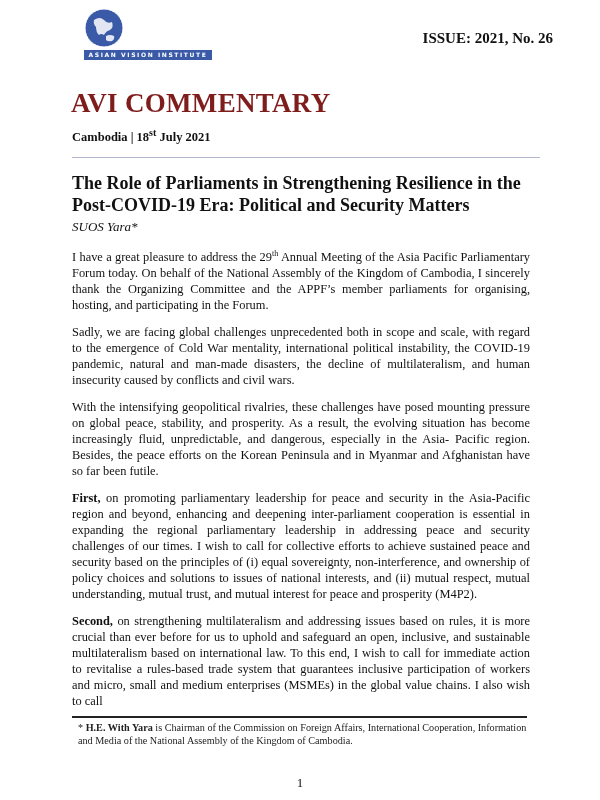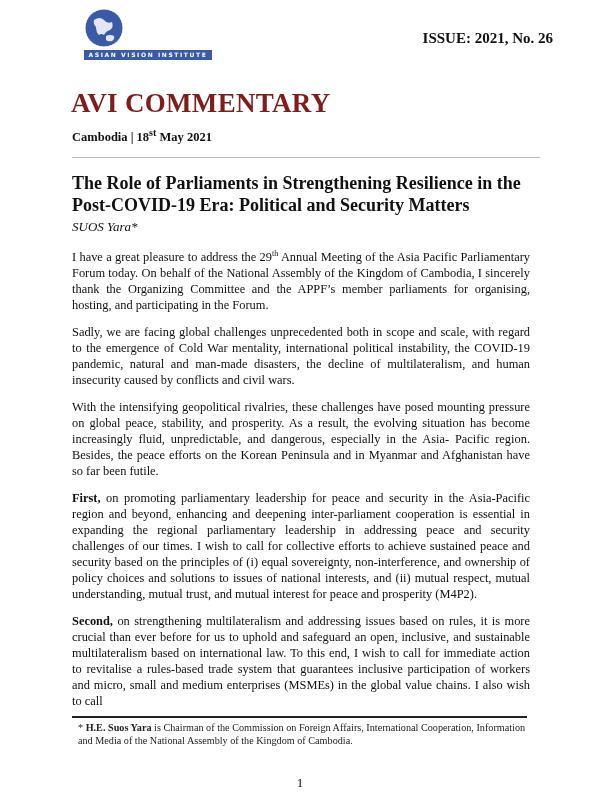--- a/index.html
+++ b/index.html
@@ -43,21 +43,21 @@
 </div>
 
 <div class="issue">ISSUE: 2021, No. 26</div>
 
 <div class="commentary">AVI COMMENTARY</div>
 
 <div class="dateline">
   <span>Cambodia</span>
   <span>|</span>
   <span>18</span><sup>st</sup>
-  <span>May 2021</span>
+  <span>July 2021</span>
 </div>
 
 <div class="hr-top"></div>
 
 <div class="title">
   <div>The Role of Parliaments in Strengthening Resilience in the</div>
   <div>Post-COVID-19 Era: Political and Security Matters</div>
 </div>
 
 <div class="author">SUOS Yara*</div>
@@ -73,16 +73,16 @@
   </p>
   <p>
     <b>Second,</b><span> on strengthening multilateralism and addressing issues based on rules, it is more crucial than ever before for us to uphold and safeguard an open, inclusive, and sustainable multilateralism based on international law. To this end, I wish to call for immediate action to revitalise a rules-based trade system that guarantees inclusive participation of workers and micro, small and medium enterprises (MSMEs) in the global value chains. I also wish to call</span>
   </p>
 </div>
 
 <div class="hr-foot"></div>
 
 <div class="footnote">
   <span>*</span>
-  <b>H.E. Suos Yara</b><span> is Chairman of the Commission on Foreign Affairs, International Cooperation, Information and Media of the National Assembly of the Kingdom of Cambodia.</span>
+  <b>H.E. With Yara</b><span> is Chairman of the Commission on Foreign Affairs, International Cooperation, Information and Media of the National Assembly of the Kingdom of Cambodia.</span>
 </div>
 
 <div class="pageno">1</div>
 
 </body></html>

